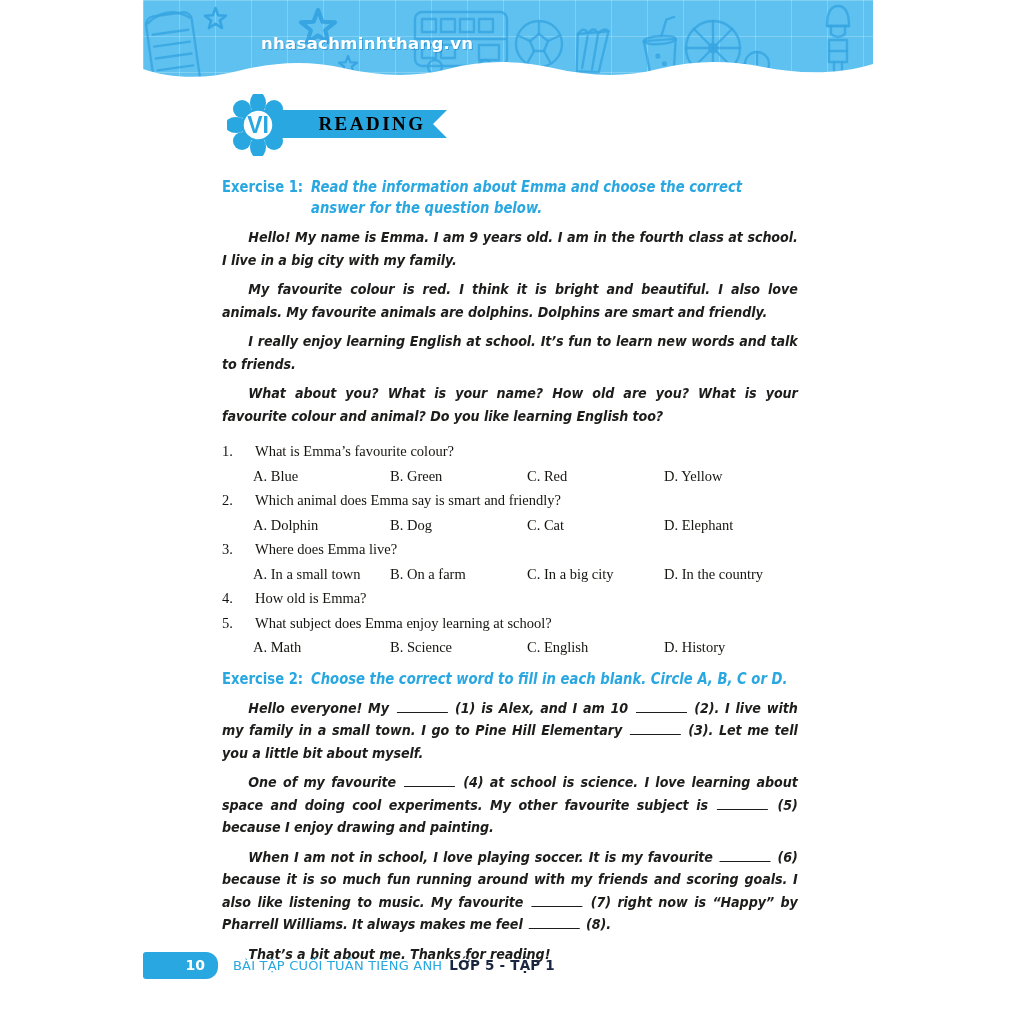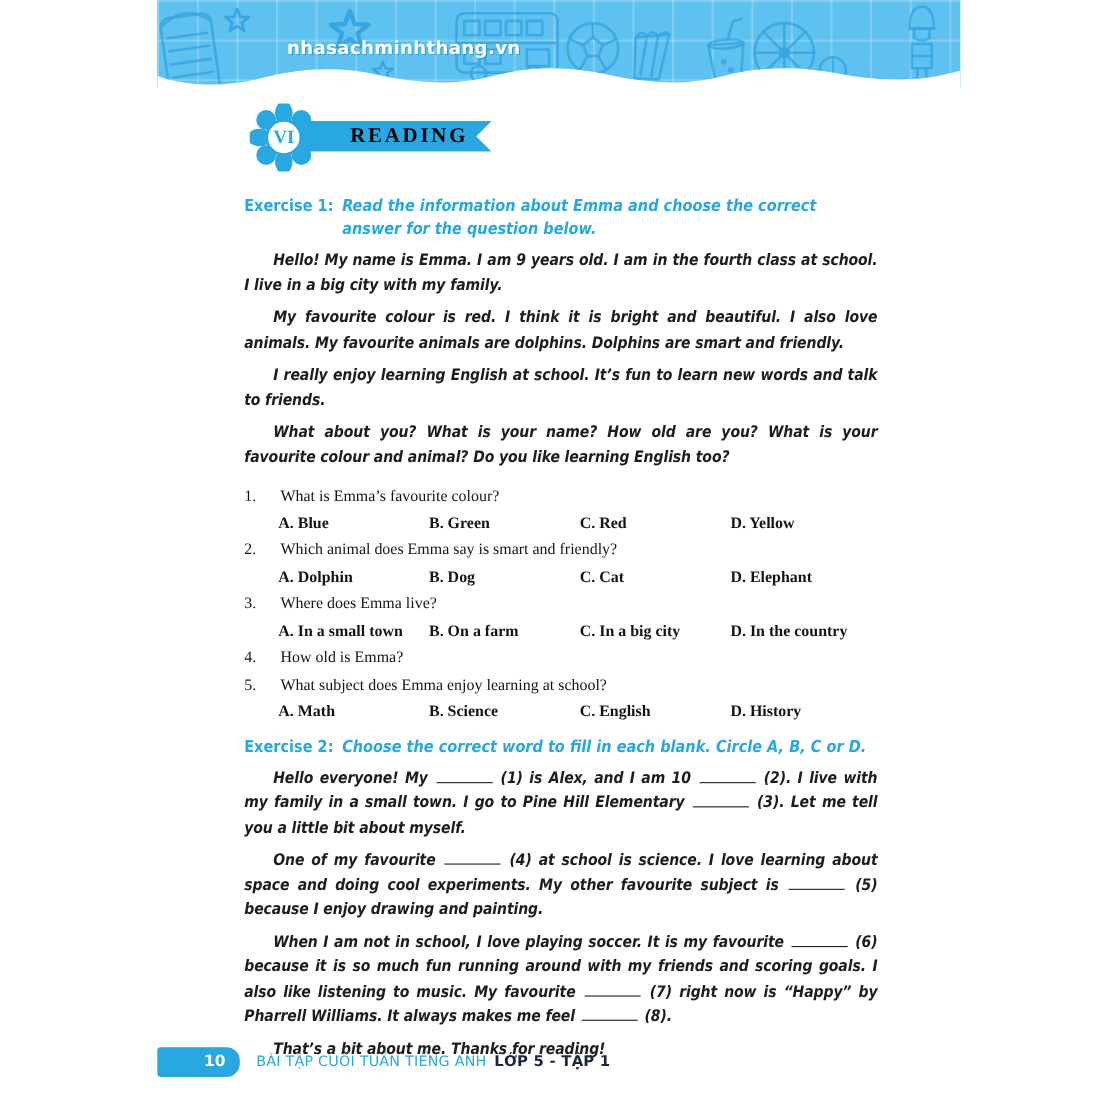--- a/index.html
+++ b/index.html
@@ -20,21 +20,21 @@
   .wave{position:absolute;left:0;bottom:-1px;}
 
   
   .title-row{position:relative;margin-top:14px;height:62px;}
   .ribbon{position:absolute;left:128px;top:16px;width:176px;height:28px;background:var(--accent);
           clip-path:polygon(0 0,100% 0,calc(100% - 14px) 50%,100% 100%,0 100%);
           display:flex;align-items:center;justify-content:center;padding-left:26px;box-sizing:border-box;}
   .ribbon span{color:#000000;font-family:"Liberation Serif",serif;font-weight:700;font-size:19px;letter-spacing:2.5px;}
   .flower{position:absolute;left:84px;top:0;width:62px;height:62px;}
   .flower .vi{position:absolute;left:0;top:0;width:62px;height:62px;display:flex;align-items:center;justify-content:center;
-              color:var(--accent);font-family:Liberation Serif, serif;font-weight:700;font-size:17px;}
+              color:var(--accent);font-family:Liberation Sans, sans-serif;font-weight:700;font-size:23px;}
 
   
   .condense{width:655px;transform:scaleX(.879);transform-origin:0 0;}
   .ex-head{display:flex;margin-left:79px;color:var(--accent);font-size:15px;line-height:21px;}
   .ex-head .ex-label{font-weight:700;white-space:nowrap;margin-right:9px;}
   .ex-head .ex-instr{font-weight:700;font-style:italic;flex:1;}
   .eh1{margin-top:21px;}
   .eh2{margin-top:9px;}
 
   
@@ -43,21 +43,21 @@
   .reading p,.fill-blanks p{margin:7px 0 0 0;color:var(--ink);font-style:italic;font-weight:700;
      font-size:14.5px;line-height:22.5px;text-align:justify;text-indent:30px;letter-spacing:-.1px;}
   .blank{display:inline-block;width:58px;height:2px;border-bottom:1.9px solid var(--ink);margin:0 2px;}
 
   
   .questions{margin:12px 0 0 79px;width:584px;font-family:"Liberation Serif",serif;
              color:#15140f;font-size:14.5px;line-height:24.5px;}
   .q-line{display:flex;}
   .q-num{width:33px;flex:none;}
   .q-text{flex:1;}
-  .opts{display:grid;grid-template-columns:137px 137px 137px auto;padding-left:31px;font-weight:bold;}
+  .opts{display:grid;grid-template-columns:137px 137px 137px auto;padding-left:31px;}
 
   
   .footer{position:absolute;left:0;top:951px;width:730px;height:28px;display:flex;align-items:center;}
   .page-tab{width:75px;height:27px;background:var(--accent);border-radius:3px 12px 12px 3px;
             display:flex;align-items:center;justify-content:flex-end;padding-right:13px;box-sizing:border-box;}
   .page-num{color:#fff;font-weight:800;font-size:14px;}
   .series{margin-left:15px;color:var(--accent);font-weight:400;font-size:13px;letter-spacing:.2px;}
   .volume{margin-left:7px;color:var(--navy);font-weight:800;font-size:13.5px;letter-spacing:.2px;}
 </style>
 </head>

